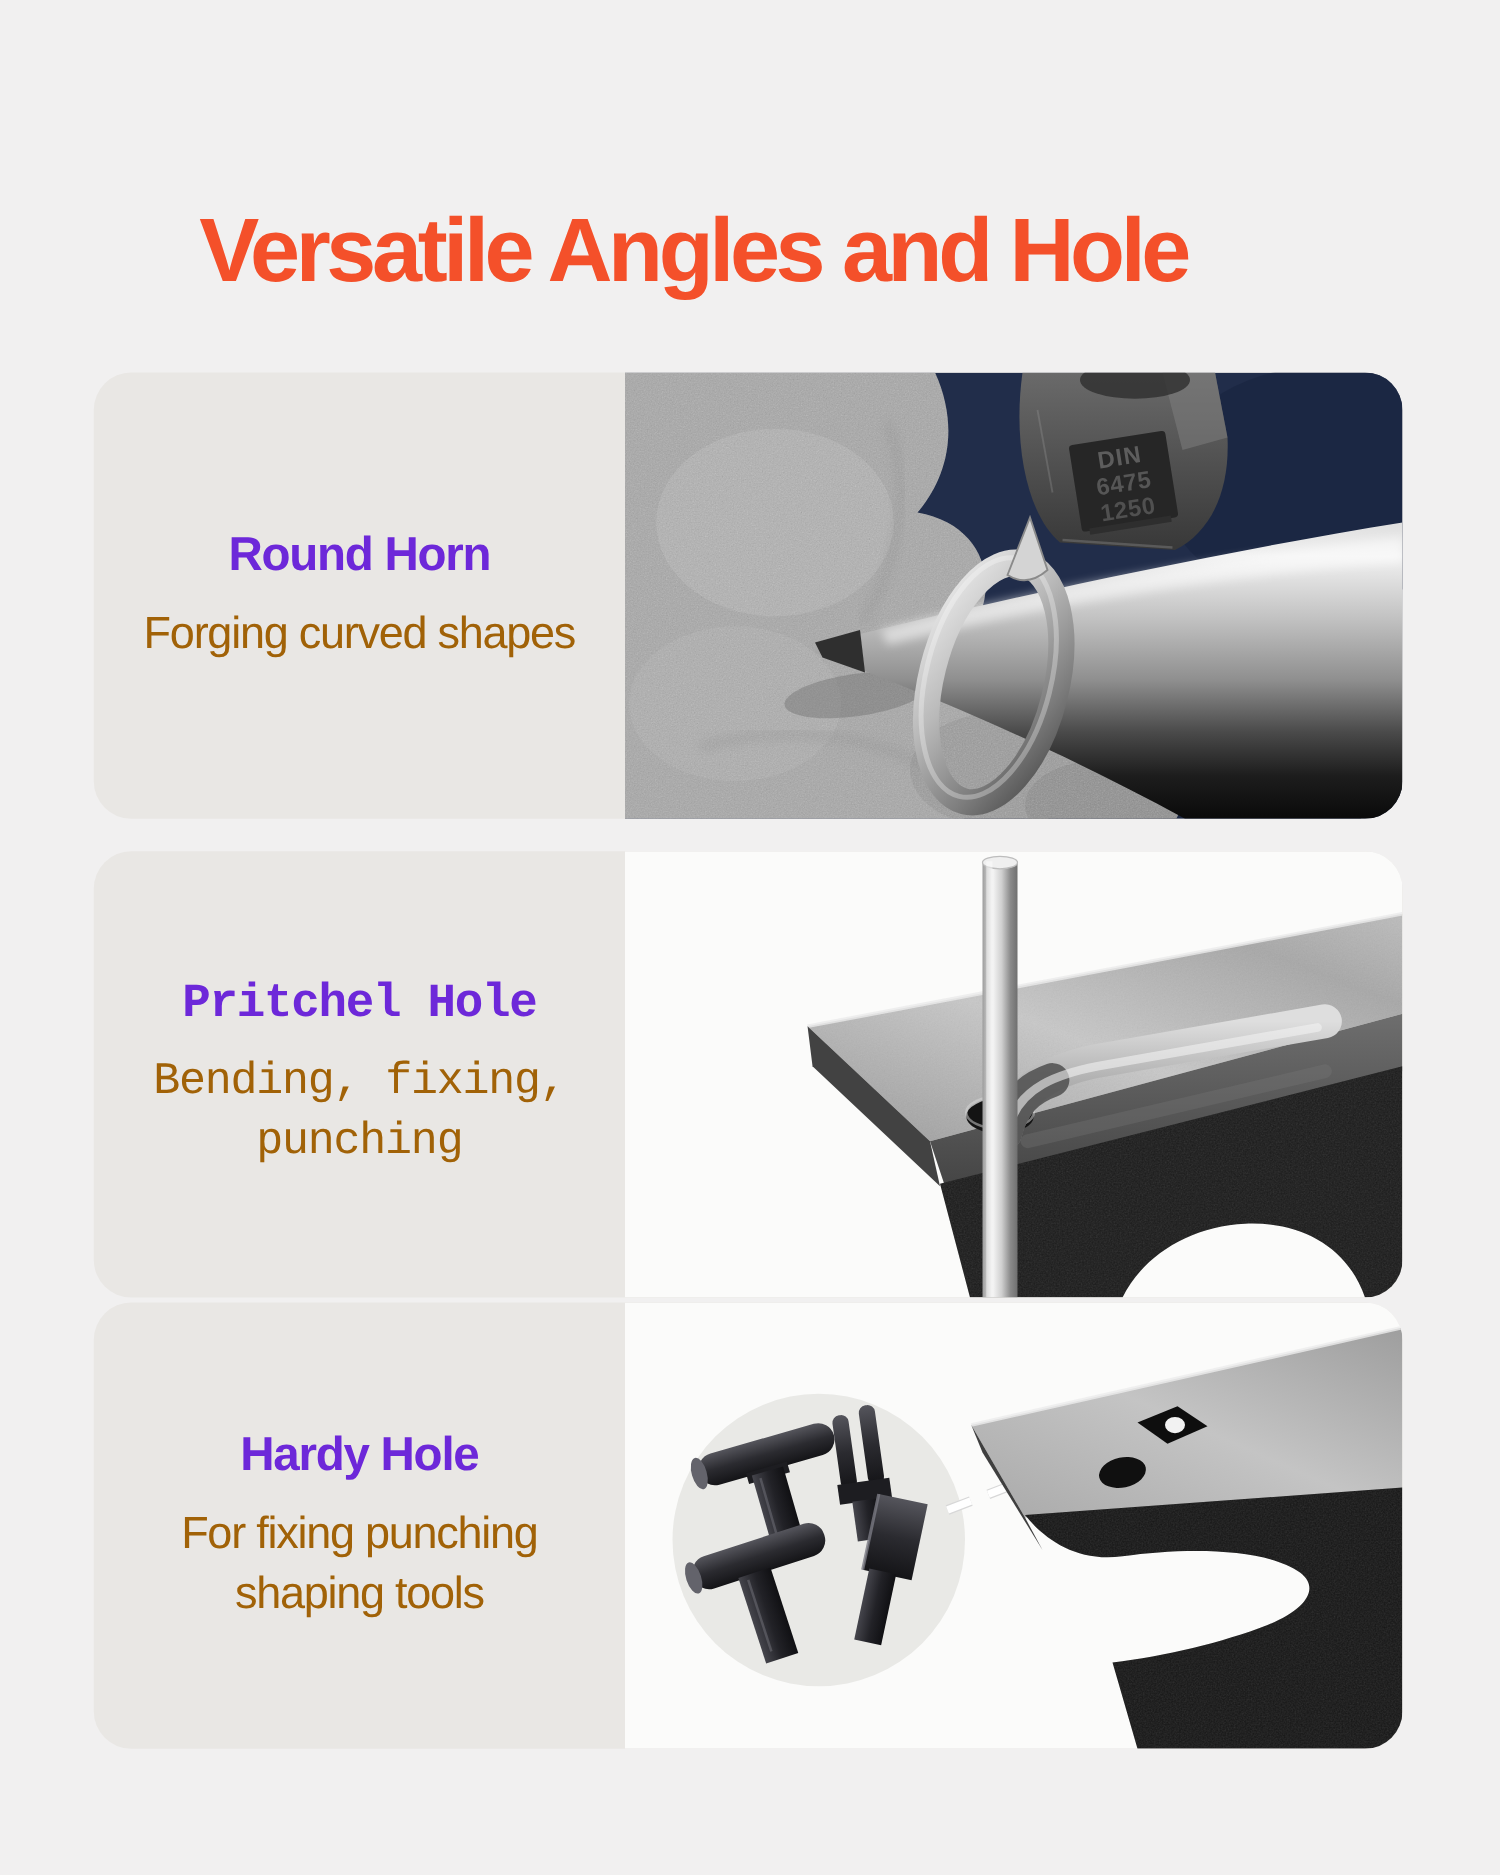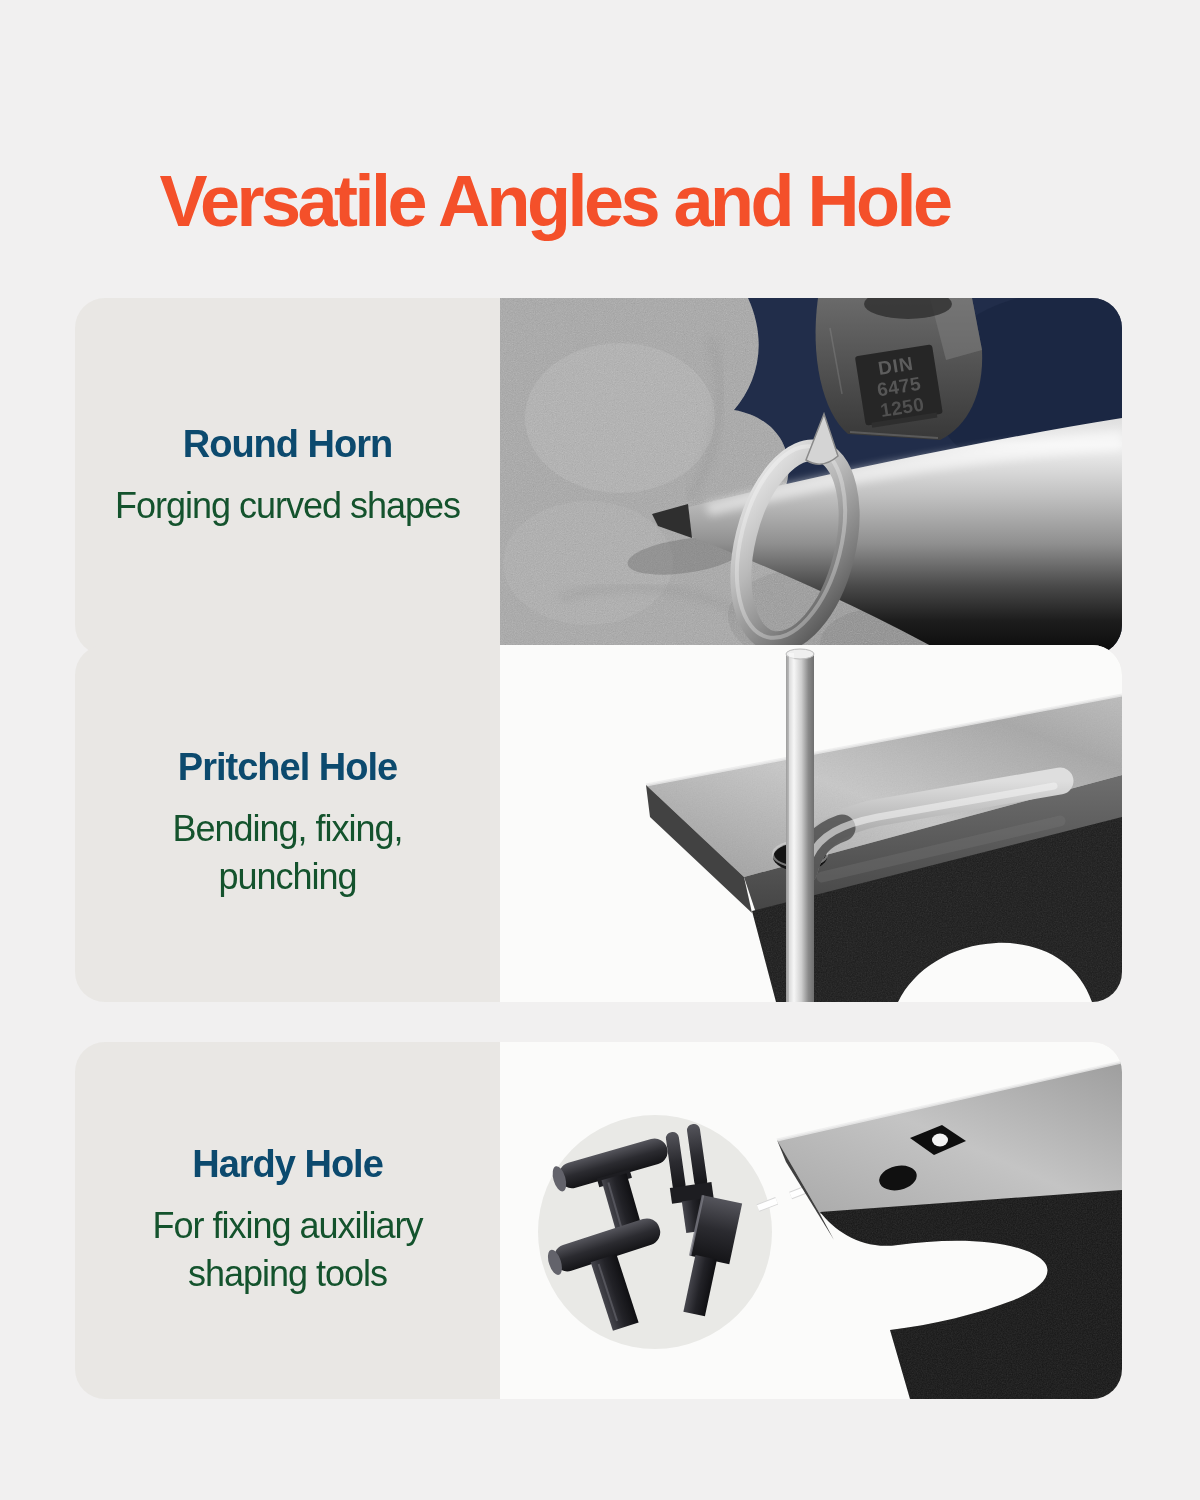--- a/index.html
+++ b/index.html
@@ -14,34 +14,34 @@
     text-align:center;
     font-size:72px;font-weight:700;letter-spacing:-3.5px;
     color:#F4502A;margin:0;
   }
   .card{
     position:absolute;left:75px;width:1047px;height:357px;
     background:#E9E7E4;border-radius:30px;overflow:hidden;
     display:flex;
   }
   .card.c1{top:298px;}
-  .card.c2{top:645px;}
+  .card.c2{top:681px;font-family:Liberation Mono, monospace;}
   .card.c3{top:1042px;}
   .text-panel{
     width:425px;height:100%;flex:0 0 425px;
     display:flex;flex-direction:column;align-items:center;justify-content:center;
     text-align:center;
   }
   .feature-heading{
     font-size:38px;font-weight:700;letter-spacing:-1px;
-    color:#0c4a6e;margin:0 0 16px 0;
+    color:#6d28d9;margin:0 0 16px 0;
   }
   .feature-desc{
     font-size:36px;font-weight:400;letter-spacing:-1px;
-    color:#14532d;line-height:1.33;white-space:pre-line;margin:0;
+    color:#a16207;line-height:1.33;white-space:pre-line;margin:0;
   }
   .photo{width:622px;height:357px;flex:0 0 622px;}
   .photo svg{display:block;width:622px;height:357px;}
 </style>
 </head>
 <body>
 
 <h1 class="page-title">Versatile Angles and Hole</h1>
 
 <section class="card c1">
@@ -204,21 +204,21 @@
         <ellipse cx="300" cy="9" rx="14" ry="5" fill="#efefef" stroke="#bdbdbd" stroke-width="1"></ellipse>
         <rect x="289" y="8" width="5" height="349" fill="#ffffff" opacity="0.45"></rect>
       </g>
     </svg>
   </div>
 </section>
 
 <section class="card c3">
   <div class="text-panel">
     <h2 class="feature-heading">Hardy Hole</h2>
-    <p class="feature-desc">For fixing auxiliary
+    <p class="feature-desc">For fixing punching
 shaping tools</p>
   </div>
   <div class="photo">
     <svg viewBox="0 0 622 357" xmlns="http://www.w3.org/2000/svg">
       <defs>
         <linearGradient id="p3-steel" x1="0" y1="1" x2="1" y2="0">
           <stop offset="0" stop-color="#a9a9a9"></stop>
             <stop offset="0.5" stop-color="#c4c4c4"></stop>
           <stop offset="1" stop-color="#9e9e9e"></stop>
         </linearGradient>

